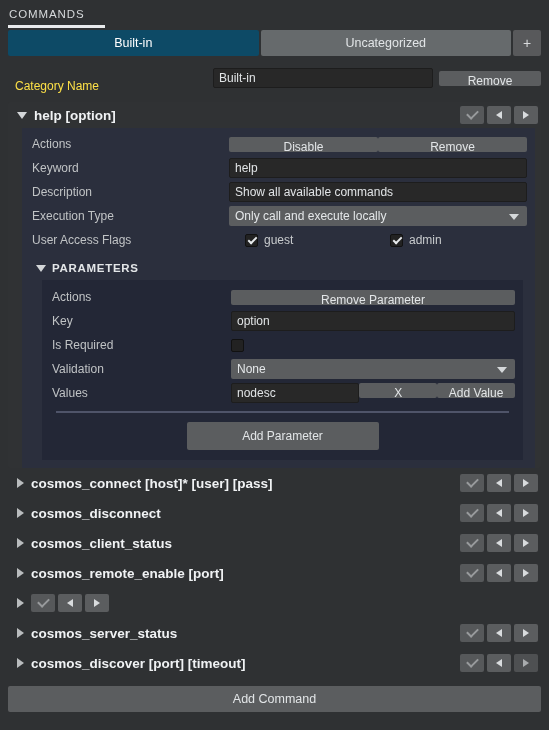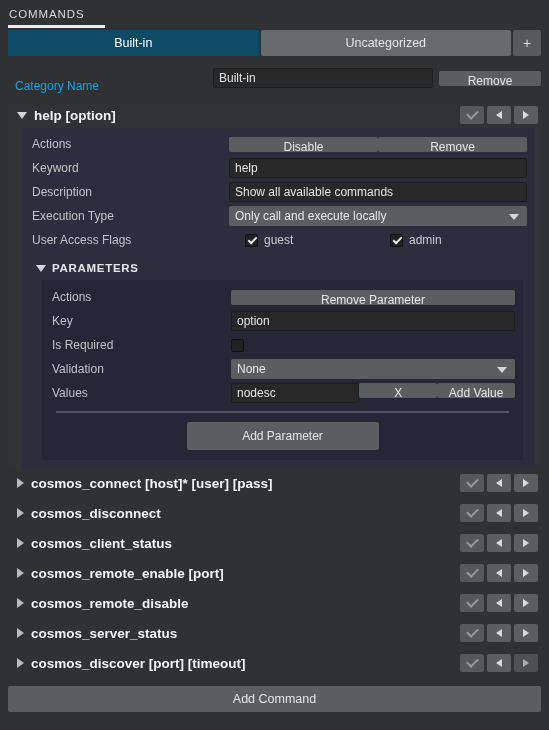--- a/index.html
+++ b/index.html
@@ -70,21 +70,21 @@
   
   .cat-row {
     display: flex;
     align-items: center;
     margin: 12px 8px 0 8px;
     height: 20px;
   }
   .cat-label {
     flex: 0 0 205px;
     font-size: 12px;
-    color: #0ea5e9;
+    color: #fde047;
     padding-left: 7px;
     box-sizing: border-box;
     margin-top: 16px;
   }
   .field {
     background: #282828;
     border: 1px solid #1d1d1d;
     border-radius: 2px;
     height: 20px;
     line-height: 18px;
@@ -520,21 +520,20 @@
           <span class="gl gl-left"></span>
         </span>
       <span class="ctrl">
           <span class="gl gl-right"></span>
         </span>
     </span>
   </div>
 
   <div class="cmd-row">
     <span class="tri right"></span>
-    <span class="cmd-title">cosmos_remote_disable</span>
     <span class="ctrl-group">
       <span class="ctrl dim">
           <span class="gl gl-check"></span>
         </span>
       <span class="ctrl">
           <span class="gl gl-left"></span>
         </span>
       <span class="ctrl">
           <span class="gl gl-right"></span>
         </span>

